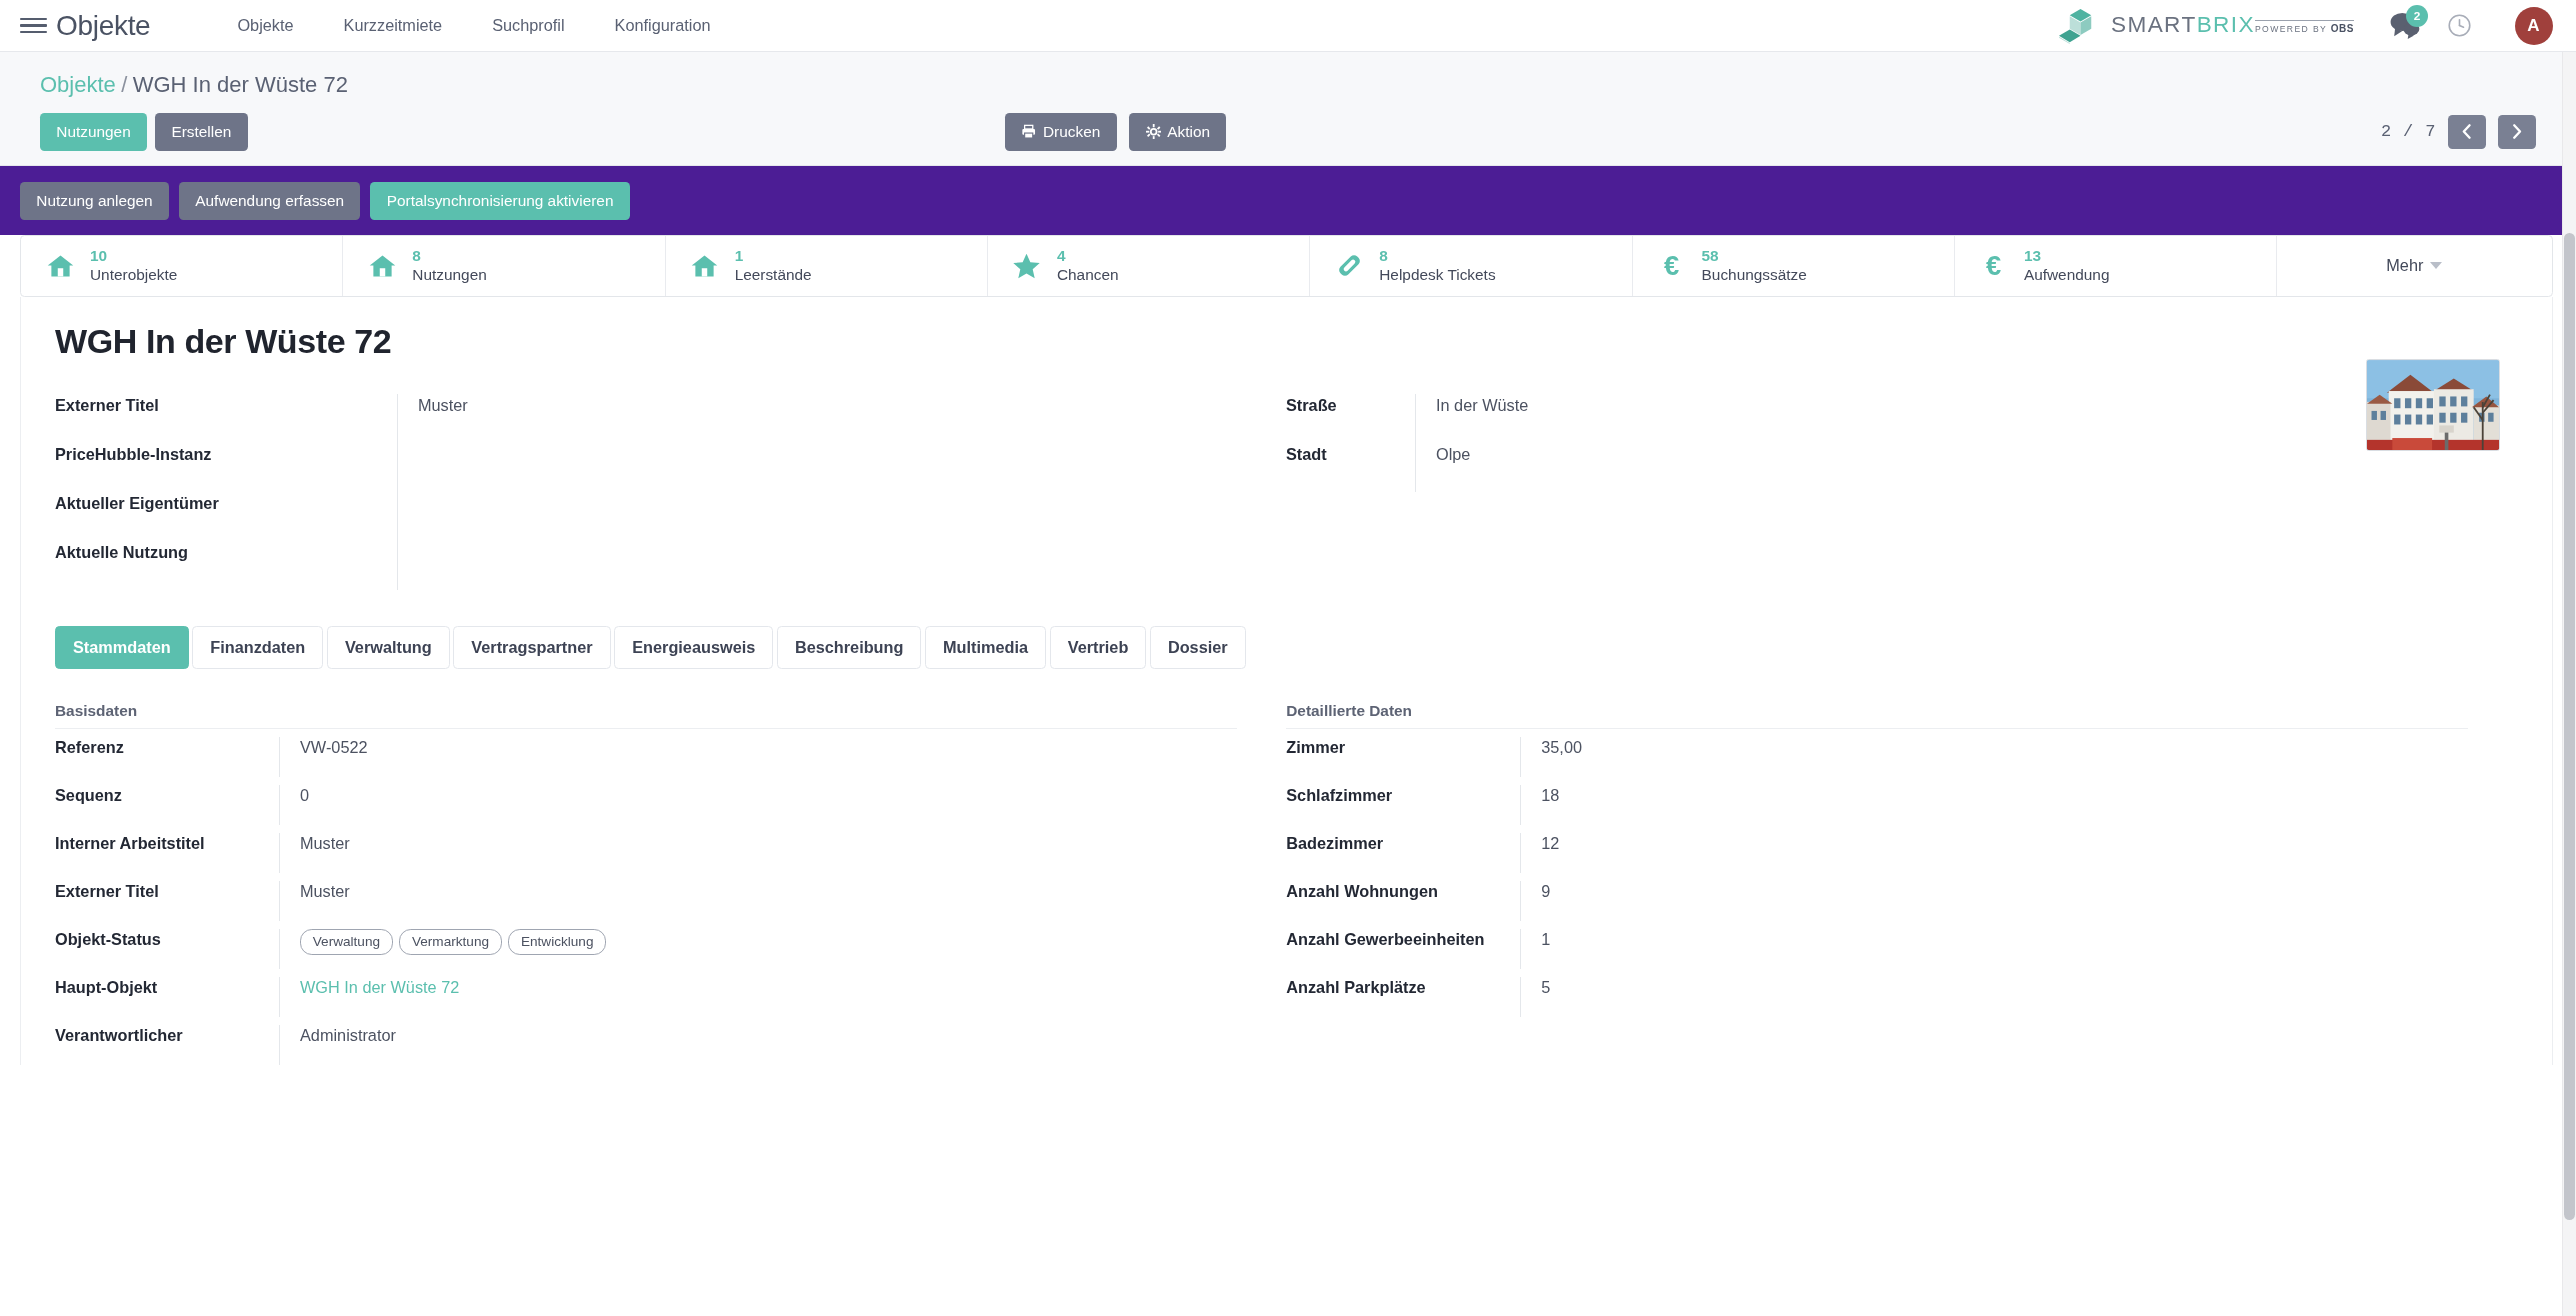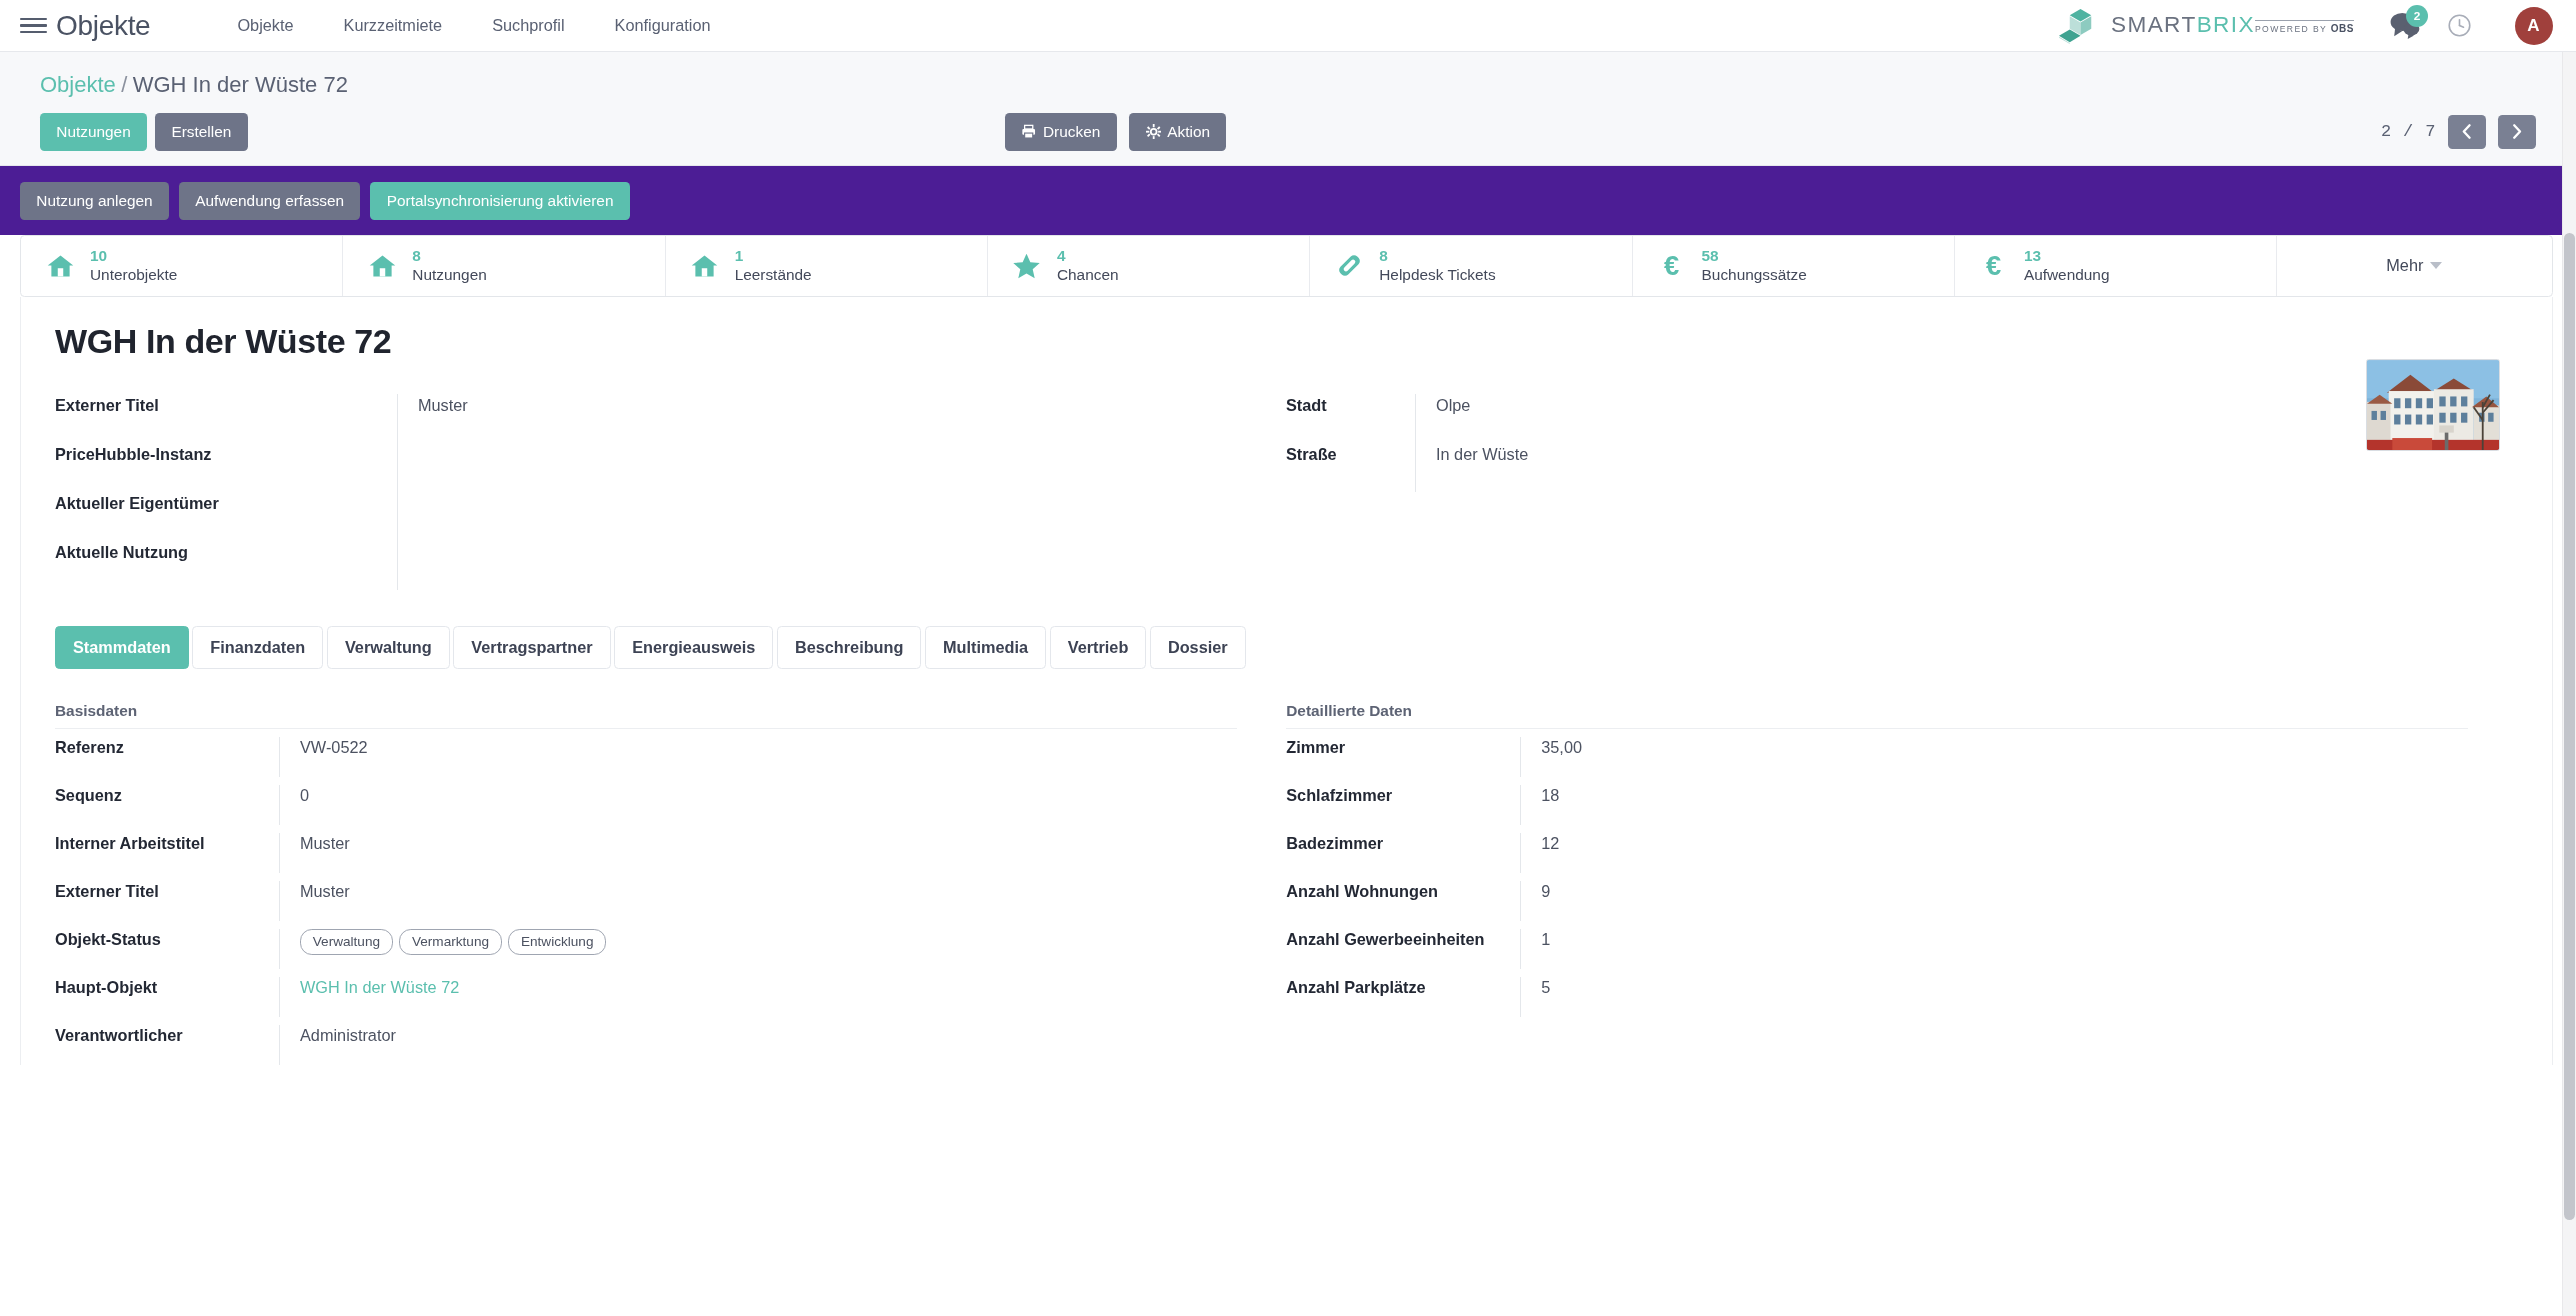--- a/index.html
+++ b/index.html
@@ -495,26 +495,26 @@
           <div class="fvalue"></div>
         </div>
         <div class="frow">
           <div class="flabel">Aktuelle Nutzung</div>
           <div class="fvalue"></div>
         </div>
       </div>
 
       <div class="fcol right">
         <div class="frow">
+          <div class="flabel">Straße</div>
+          <div class="fvalue">In der Wüste</div>
+        </div>
+        <div class="frow">
           <div class="flabel">Stadt</div>
           <div class="fvalue">Olpe</div>
-        </div>
-        <div class="frow">
-          <div class="flabel">Straße</div>
-          <div class="fvalue">In der Wüste</div>
         </div>
       </div>
     </div>
 
     <div class="tabs">
       <div class="tab active">Stammdaten</div>
       <div class="tab">Finanzdaten</div>
       <div class="tab">Verwaltung</div>
       <div class="tab">Vertragspartner</div>
       <div class="tab">Energieausweis</div>

